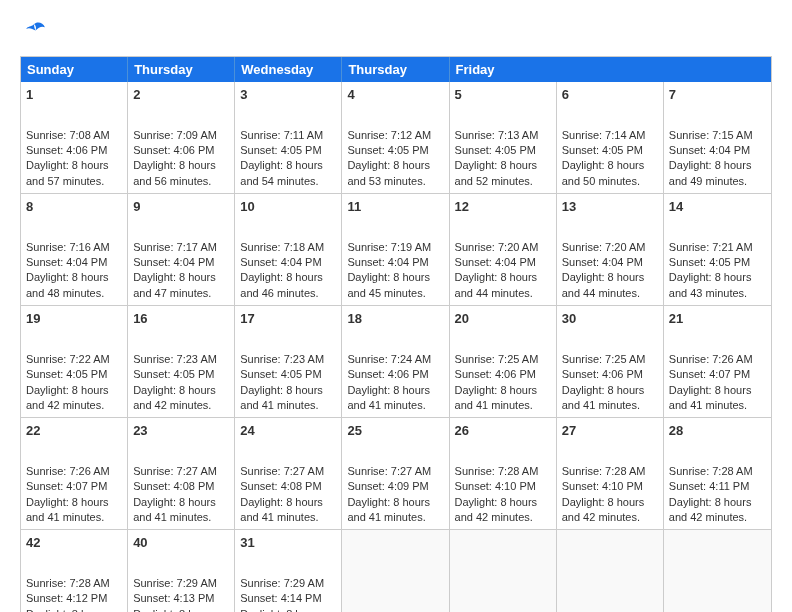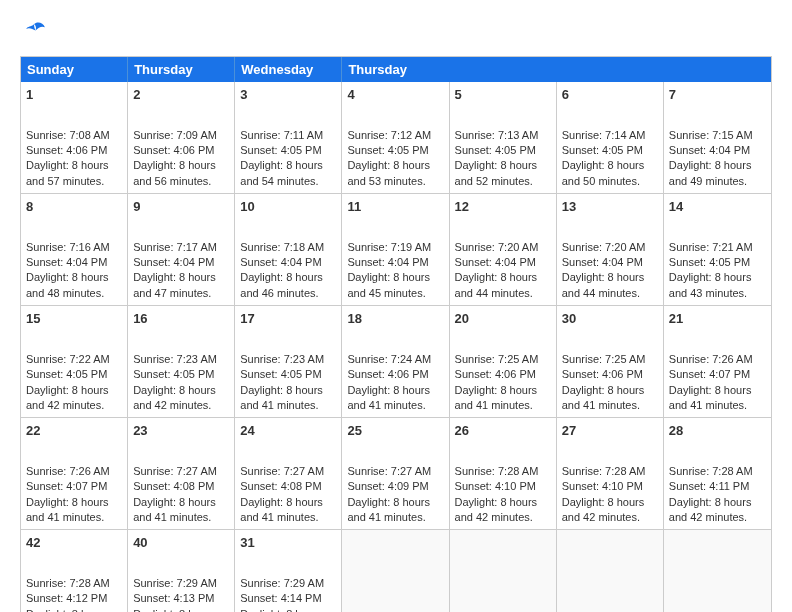--- a/index.html
+++ b/index.html
@@ -121,20 +121,21 @@
       <div class="sub-title"></div>
     </div>
   </div>
 
   <div class="calendar">
     <div class="cal-header-row">
       <div class="cal-header-cell">Sunday</div>
       <div class="cal-header-cell">Thursday</div>
       <div class="cal-header-cell">Wednesday</div>
       <div class="cal-header-cell">Thursday</div>
+      <div class="cal-header-cell">Friday</div>
     </div>
     <div class="cal-body" id="cal-body">
     <div class="cal-row">
           <div class="cal-cell">
             <span class="day-num">1</span>
             <div class="info">Sunrise: 7:08 AM<br>Sunset: 4:06 PM<br>Daylight: 8 hours and 57 minutes.</div>
           </div>
           <div class="cal-cell">
             <span class="day-num">2</span>
             <div class="info">Sunrise: 7:09 AM<br>Sunset: 4:06 PM<br>Daylight: 8 hours and 56 minutes.</div>
@@ -185,21 +186,21 @@
             <span class="day-num">13</span>
             <div class="info">Sunrise: 7:20 AM<br>Sunset: 4:04 PM<br>Daylight: 8 hours and 44 minutes.</div>
           </div>
           <div class="cal-cell">
             <span class="day-num">14</span>
             <div class="info">Sunrise: 7:21 AM<br>Sunset: 4:05 PM<br>Daylight: 8 hours and 43 minutes.</div>
           </div>
         </div>
         <div class="cal-row">
           <div class="cal-cell">
-            <span class="day-num">15</span>
+            <span class="day-num">19</span>
             <div class="info">Sunrise: 7:22 AM<br>Sunset: 4:05 PM<br>Daylight: 8 hours and 42 minutes.</div>
           </div>
           <div class="cal-cell">
             <span class="day-num">16</span>
             <div class="info">Sunrise: 7:23 AM<br>Sunset: 4:05 PM<br>Daylight: 8 hours and 42 minutes.</div>
           </div>
           <div class="cal-cell">
             <span class="day-num">17</span>
             <div class="info">Sunrise: 7:23 AM<br>Sunset: 4:05 PM<br>Daylight: 8 hours and 41 minutes.</div>
           </div>

